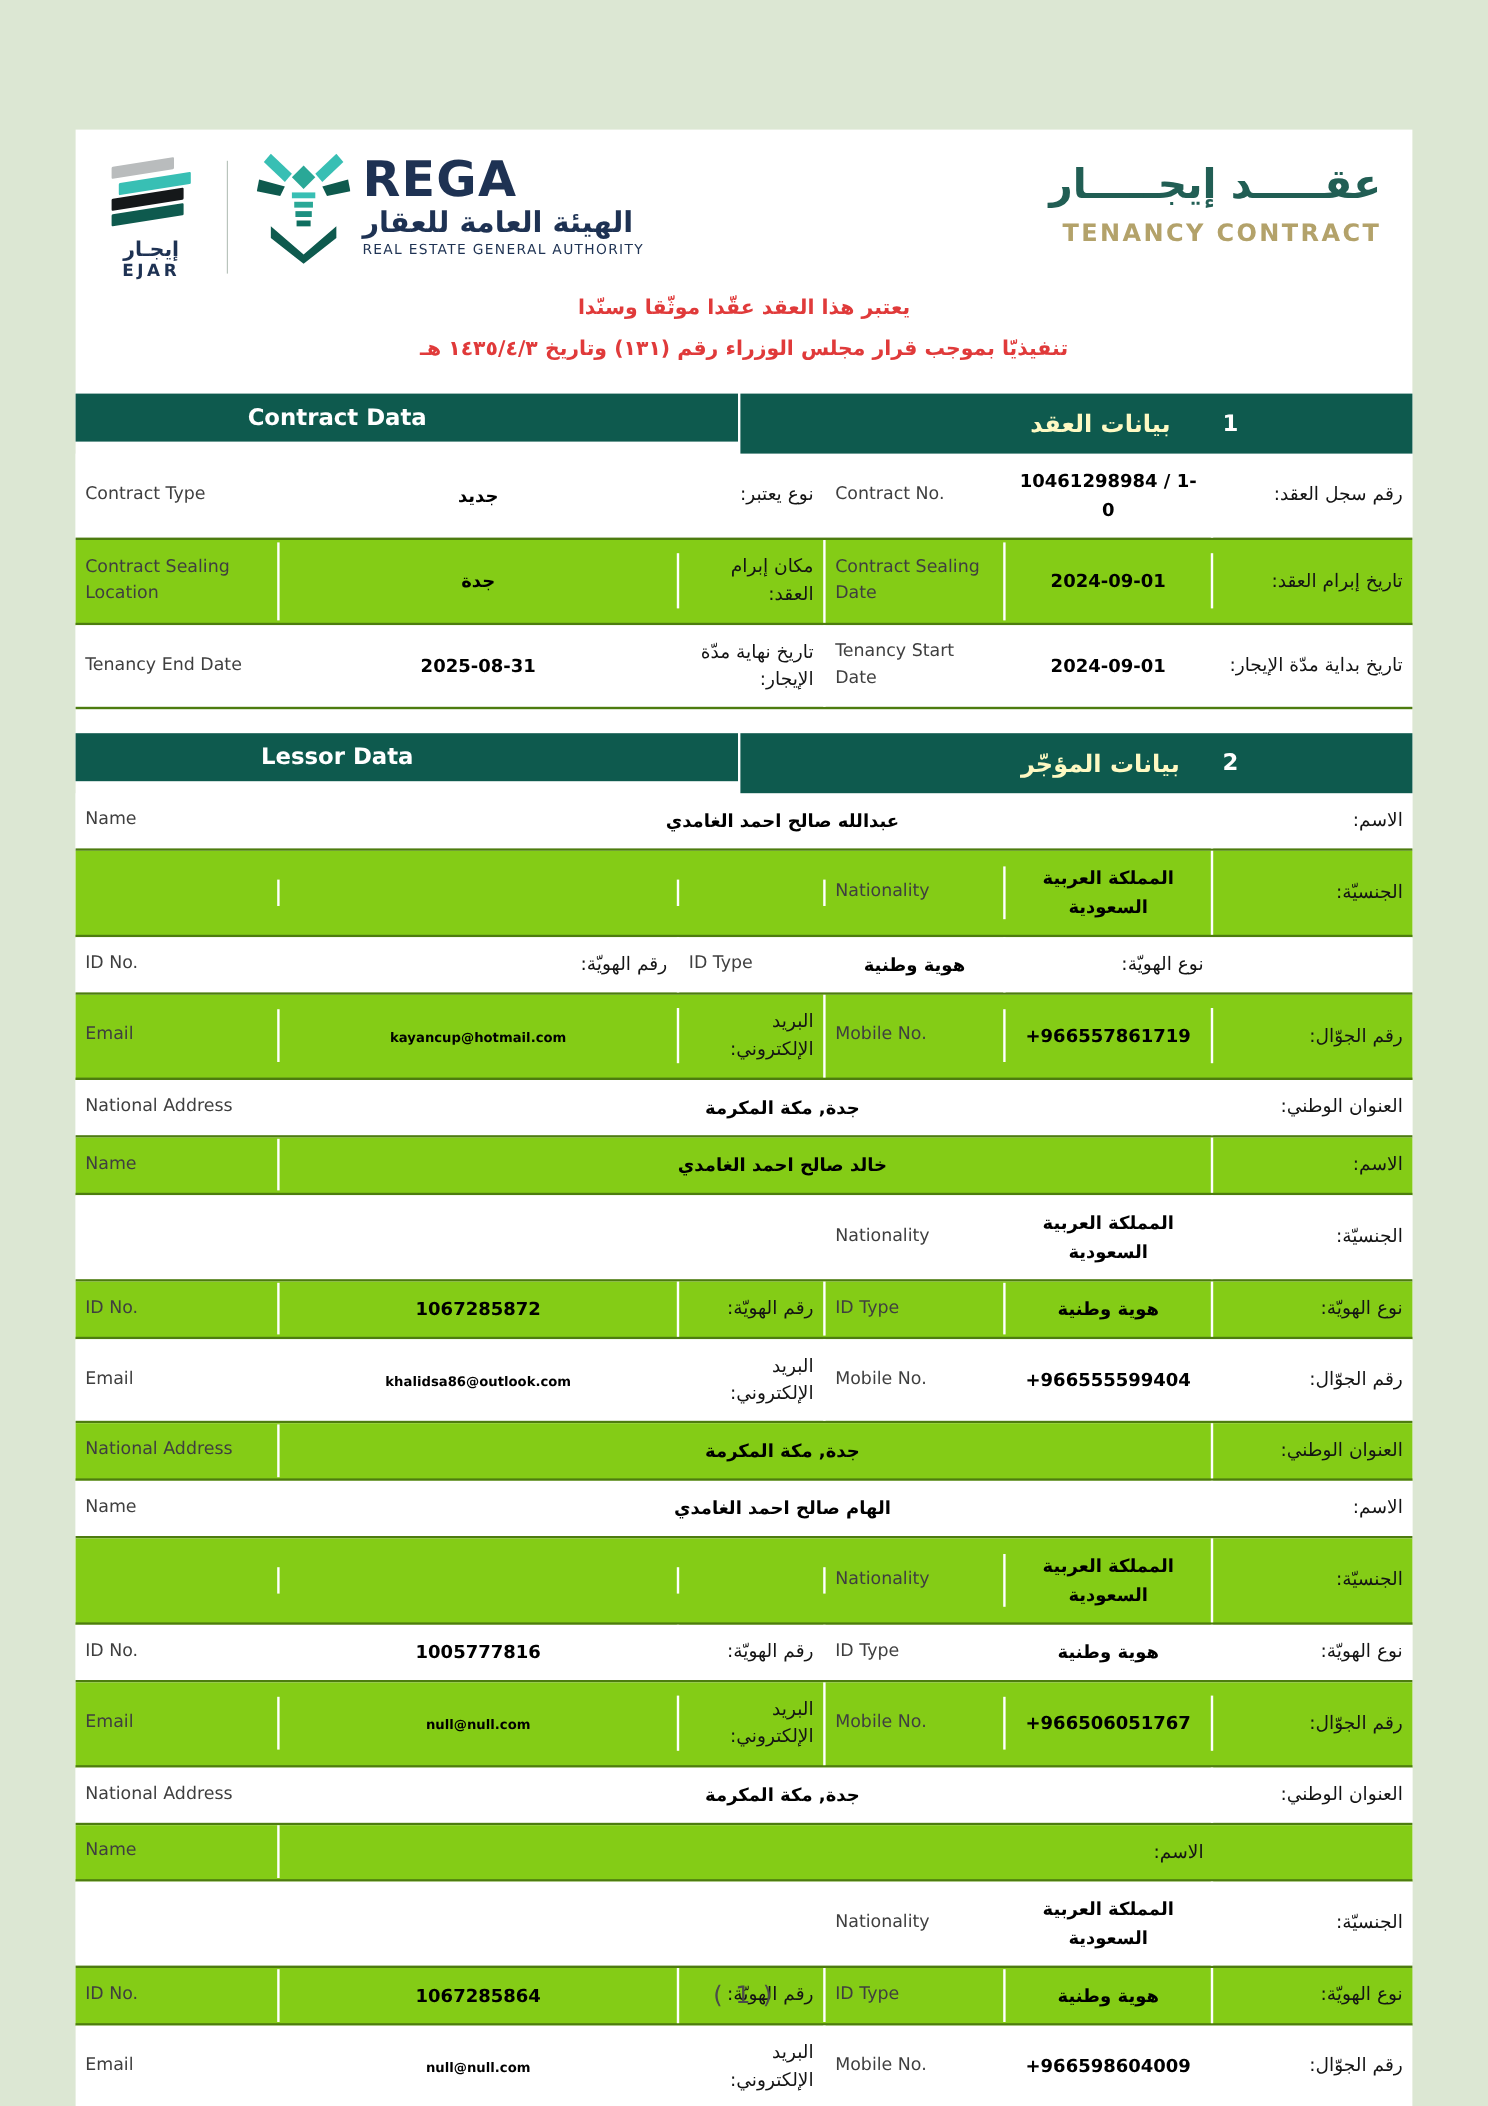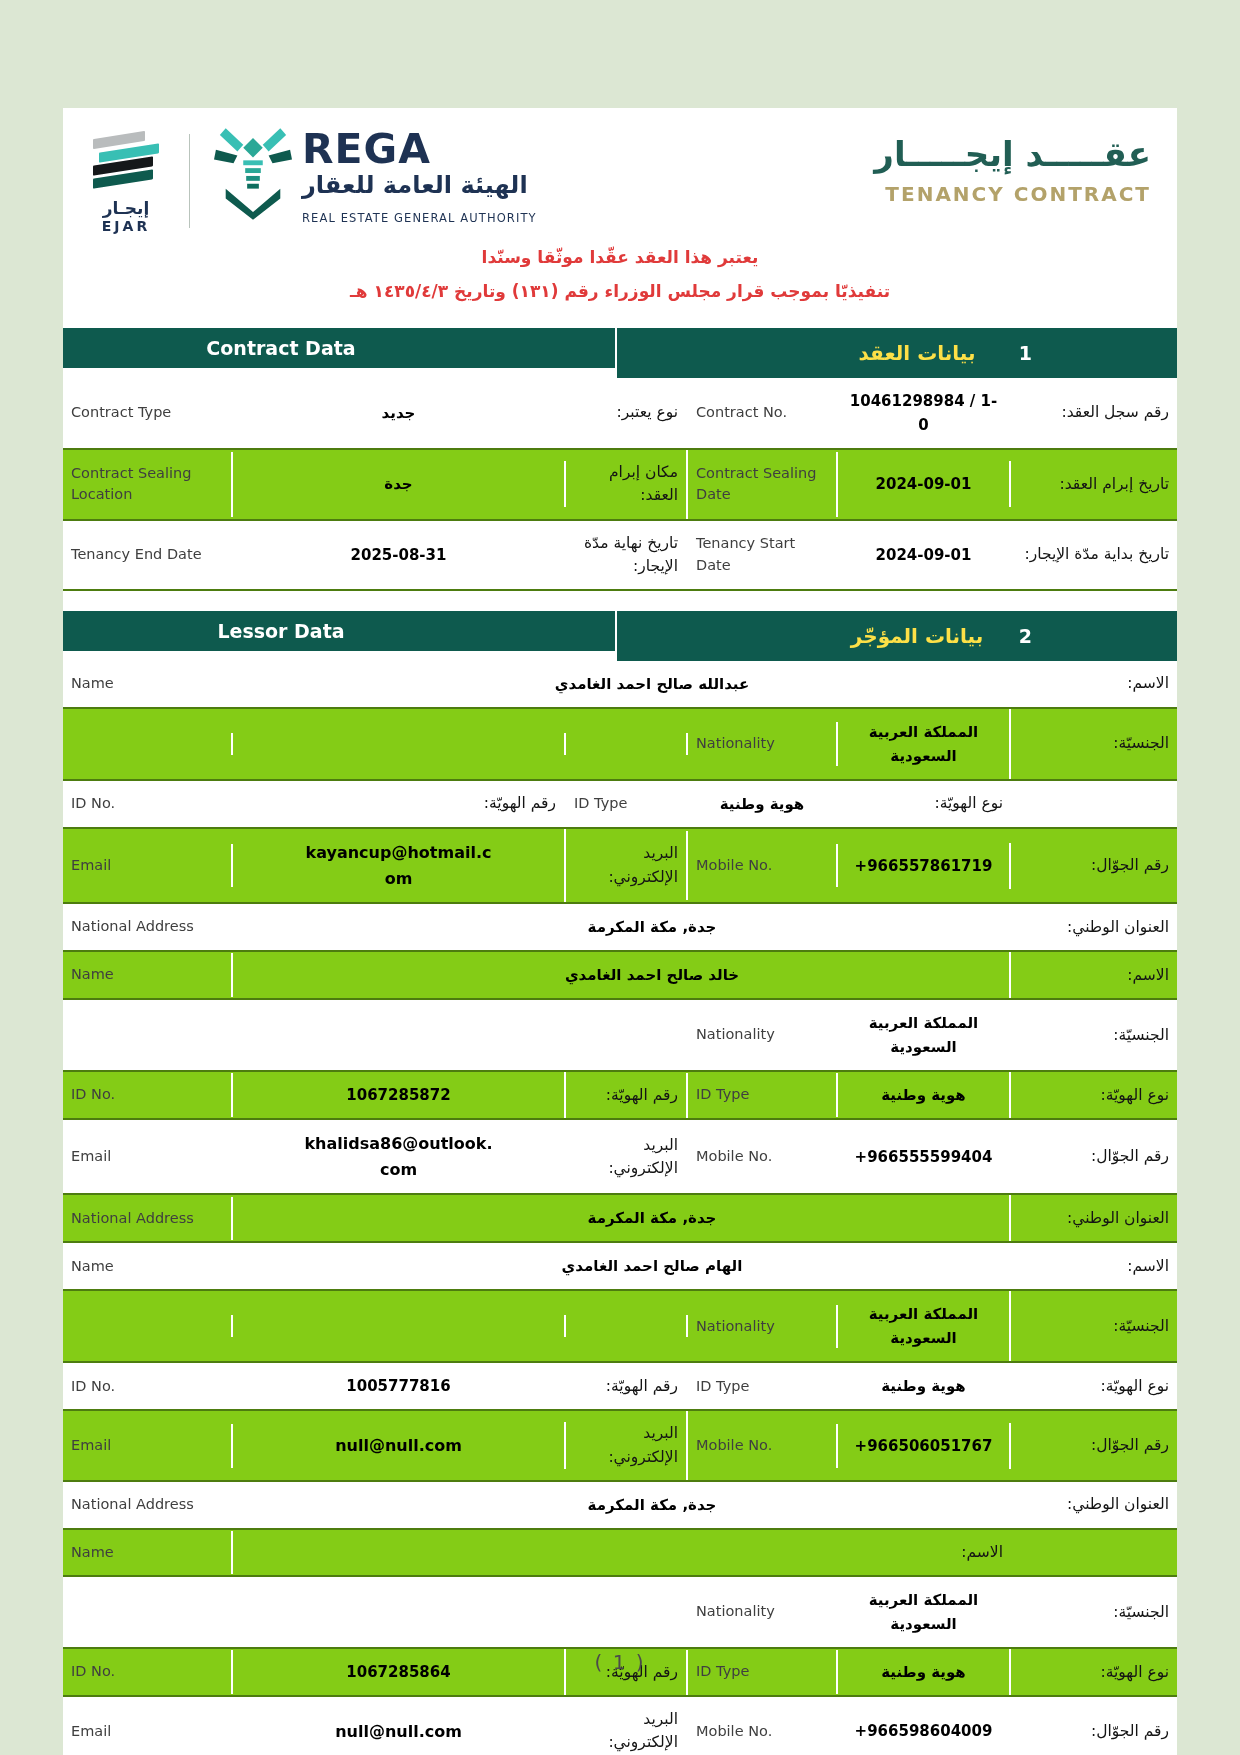--- a/index.html
+++ b/index.html
@@ -21,48 +21,48 @@
   .s2{background:#38bfb4;width:60px;margin-left:6px;}
   .s3{background:#15181a;}
   .s4{background:#0e5a4e;}
   .ejar-ar{margin-top:14px;font-weight:bold;font-size:17px;color:#1e3253;}
   .ejar-en{font-weight:bold;font-size:14px;letter-spacing:3px;color:#1e3253;}
   .vline{width:1px;height:94px;background:#b9c4bc;margin-top:6px;}
   .rega{display:flex;gap:10px;align-items:flex-start;}
   .rega-txt{display:flex;flex-direction:column;line-height:1.05;}
   .rega-name{font-weight:bold;font-size:41px;color:#1e3253;letter-spacing:1px;}
   .rega-ar{font-weight:bold;font-size:24px;color:#1e3253;direction:rtl;text-align:left;margin-top:2px;}
-  .rega-en{font-size:11.5px;color:#1e3253;letter-spacing:1.1px;margin-top:14px;white-space:nowrap;}
+  .rega-en{font-size:11.5px;color:#1e3253;letter-spacing:1.1px;margin-top:4px;white-space:nowrap;}
   .titles{text-align:right;padding-top:6px;}
   .title-ar{font-weight:bold;font-size:34px;color:#215e54;direction:rtl;}
   .title-en{font-weight:bold;font-size:20px;color:#b3a26a;letter-spacing:2px;margin-top:8px;}
   .rednote{margin-top:6px;text-align:center;color:#e03a3a;font-weight:bold;font-size:17px;line-height:2.0;direction:rtl;}
   
   .secbar{display:grid;grid-template-columns:552px 560px;gap:2px;margin-top:20px;}
   .sec-left{background:#0e5a4e;color:#fff;font-weight:bold;font-size:19px;
     display:flex;align-items:center;justify-content:center;height:40px;padding-right:116px;box-sizing:border-box;}
   .sec-right{background:#0e5a4e;position:relative;height:50px;direction:rtl;}
   .sec-right .t{position:absolute;left:0;right:0;top:0;bottom:0;display:flex;align-items:center;justify-content:center;
-    color:#fde047;font-weight:bold;font-size:20px;transform:translateX(20px);}
+    color:#fef9c3;font-weight:bold;font-size:20px;transform:translateX(20px);}
   .sec-right .n{position:absolute;right:145px;top:0;bottom:0;display:flex;align-items:center;
     color:#fff;font-weight:bold;font-size:19px;}
   
   .row{display:grid;grid-template-columns:170px 333px 122px 150px 173px 166px;align-items:center;
     border-bottom:2px solid #4d7c0f;box-sizing:border-box;background:#ffffff;}
   .row.full{grid-template-columns:170px 778px 166px;}
   .row.green{background:#84cc16;}
   .c{padding:11px 8px;box-sizing:border-box;border-right:2px solid #ffffff;min-height:20px;}
   .c:last-child{border-right:none;}
   .en{color:#3f3f3f;font-size:14.5px;text-align:left;line-height:1.5;}
   .val{font-weight:bold;color:#000;font-size:15px;text-align:center;line-height:1.6;}
   .ltr{direction:ltr;}
   .rtl{direction:rtl;}
   .ar{direction:rtl;text-align:right;color:#141414;font-size:15.5px;line-height:1.5;}
   .name-val{padding-left:70px;}
-  .email-val span{display:inline-block;max-width:195px;word-break:break-all;font-size:16px;}
+  .email-val span{display:inline-block;max-width:195px;word-break:break-all;font-size:11px;}
   
   .pageno{position:absolute;left:0;right:0;top:1650px;text-align:center;color:#4b4b4b;font-size:20px;letter-spacing:2px;}
 </style>
 </head>
 <body>
 
 <div class="doc">
 
   <div class="hdr">
     <div class="logos">

